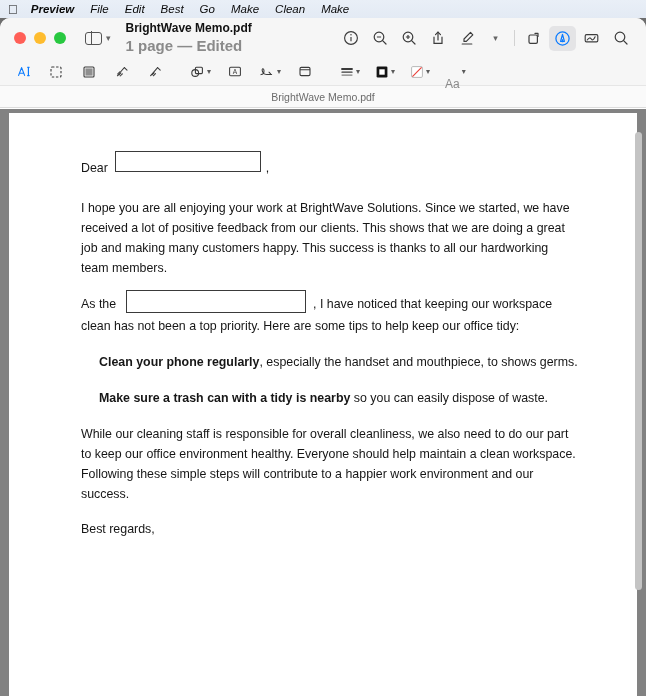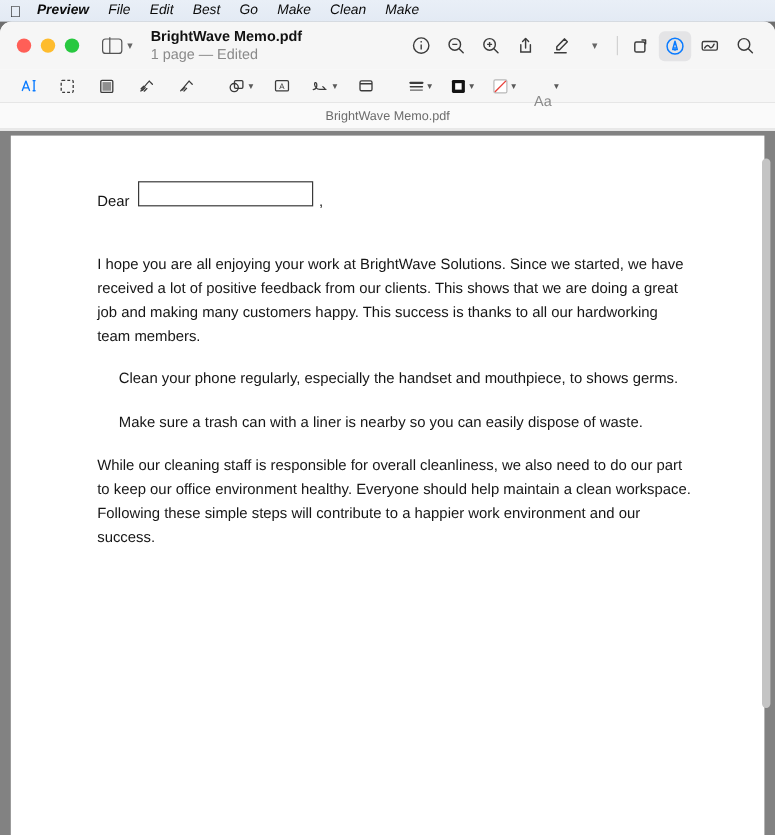--- a/index.html
+++ b/index.html
@@ -47,21 +47,21 @@
   .light.yellow { background: #febc2e; }
   .light.green { background: #28c840; }
 
   .sidebar-toggle { display: flex; align-items: center; gap: 4px; margin-left: 19px; }
   .sb-icon { width: 17px; height: 13px; border: 1.4px solid #545454; border-radius: 3px; position: relative; }
   .sb-icon::after { content:""; position:absolute; left:5px; top:-1.4px; bottom:-1.4px; width:1.4px; background:#545454; }
   .chev { font-size: 9px; color: #666; line-height: 1; }
 
   .doc-meta { margin-left: 15px; line-height: 1.15; }
   .doc-title { font-size: 12px; font-weight: bold; color: #111; white-space: nowrap; }
-  .doc-sub { font-size: 12px; color: #8a8a8a; white-space: nowrap; margin-top: 1px; }
+  .doc-sub { font-size: 15px; color: #8a8a8a; white-space: nowrap; margin-top: 1px; font-weight: bold; }
 
   .tb-right { margin-left: auto; display: flex; align-items: center; gap: 2px; }
   .tbtn {
     width: 27px; height: 25px; border-radius: 5px;
     display: flex; align-items: center; justify-content: center;
     color: #3c3c3c;
   }
   .tbtn.active { background: #e4e4e6; color: #0a7bff; }
   .tb-sep { width: 1px; height: 16px; background: #d2d2d2; margin: 0 3px; }
 
@@ -107,23 +107,23 @@
   .scrollbar {
     position: absolute; right: 4px; top: 23px;
     width: 7px; height: 458px;
     background: #c4c4c4; border-radius: 4px;
   }
 
   
   .doc { font-size: 12.4px; color: #161616; line-height: 1.62; }
   .doc p { margin-bottom: 15px; }
   .doc .tip { margin-left: 18px; margin-bottom: 16px; }
-  .doc b { font-weight: normal; }
-
-  .salutation { display: flex; align-items: baseline; gap: 0; margin-bottom: 32px; }
+  .doc b { font-weight: bold; }
+
+  .salutation { display: flex; align-items: baseline; gap: 0; margin-bottom: 20px; }
   .fillbox {
     display: inline-block;
     border: 1.6px solid #3a3a3a;
     background: #ffffff;
     vertical-align: middle;
   }
   .fillbox.one { width: 146px; height: 21px; margin: 0 5px 0 7px; }
   .fillbox.two { width: 180px; height: 23px; margin: 0 4px 0 6px; position: relative; top: -3px; }
 </style>
 </head>
@@ -336,28 +336,34 @@
       <div class="page-inner doc">
 
         <div class="salutation">
           <span>Dear</span>
           <span class="fillbox one"></span>
           <span>,</span>
         </div>
 
         <p>I hope you are all enjoying your work at BrightWave Solutions. Since we started, we have received a lot of positive feedback from our clients. This shows that we are doing a great job and making many customers happy. This success is thanks to all our hardworking team members.</p>
 
+        <p>
+          <span>As the</span>
+          <span class="fillbox two"></span>
+          <span>, I have noticed that keeping our workspace clean has not been a top priority. Here are some tips to help keep our office tidy:</span>
+        </p>
 
         <p class="tip">
           <b>Clean your phone regularly</b><span>, especially the handset and mouthpiece, to shows germs.</span>
         </p>
         <p class="tip">
-          <b>Make sure a trash can with a liner is nearby</b><span> so you can easily dispose of waste.</span>
+          <b>Make sure a trash can with a tidy is nearby</b><span> so you can easily dispose of waste.</span>
         </p>
 
         <p>While our cleaning staff is responsible for overall cleanliness, we also need to do our part to keep our office environment healthy. Everyone should help maintain a clean workspace. Following these simple steps will contribute to a happier work environment and our success.</p>
+        <p>Best regards,</p>
 
       </div>
     </div>
     <div class="scrollbar"></div>
   </div>
 
 </div>
 
 </body></html>

